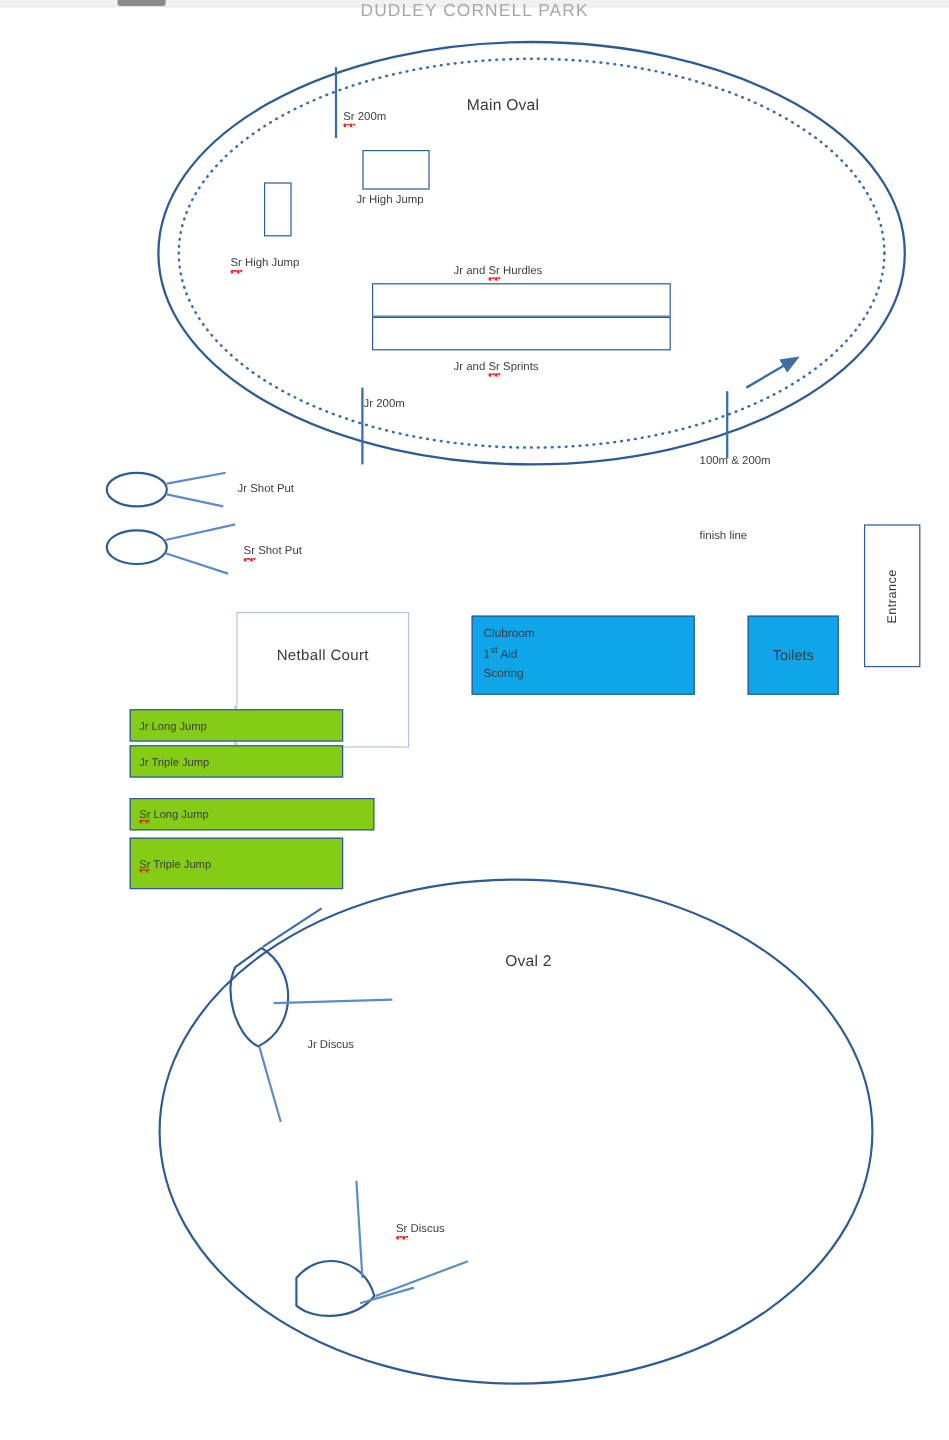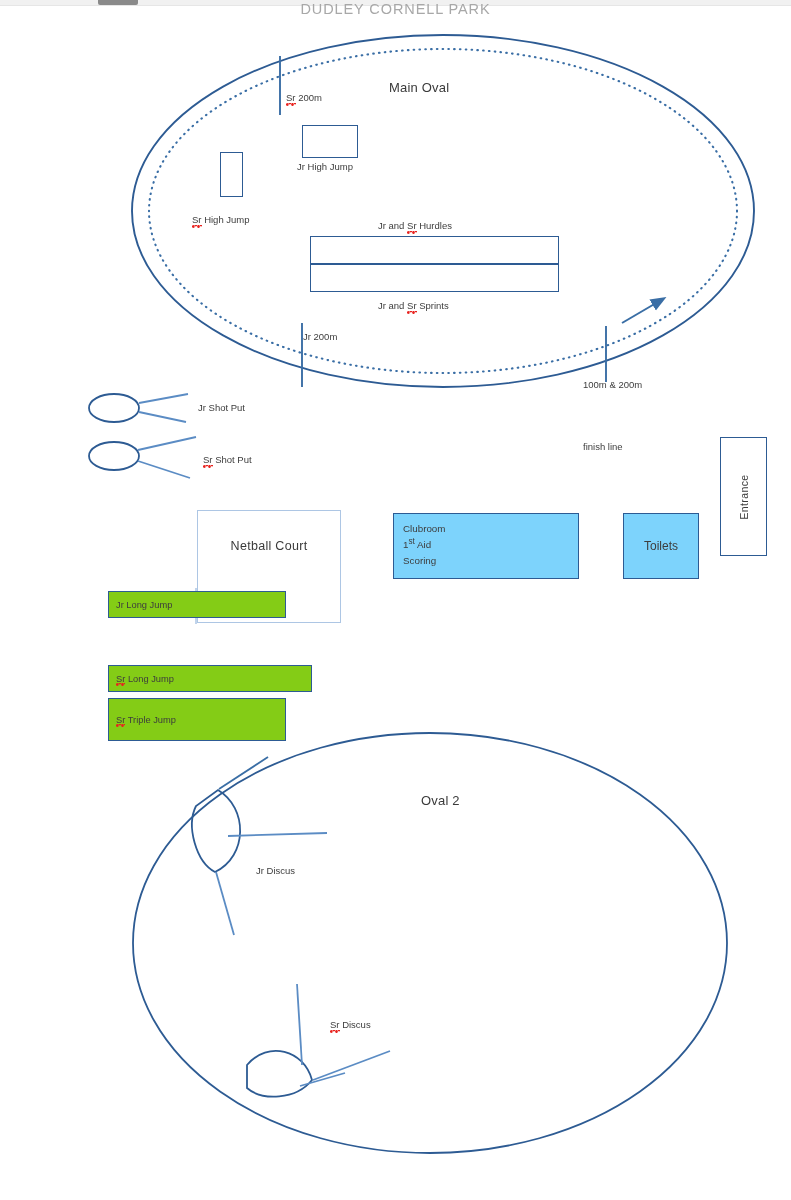--- a/index.html
+++ b/index.html
@@ -44,21 +44,21 @@
       radial-gradient(circle at 3.9px 0.2px, #e8221e 1.25px, transparent 1.4px);
     background-size:5.2px 3px;background-repeat:repeat-x;
   }
 
   
   .box{position:absolute;box-sizing:border-box;background:#fff;}
   .b-dark{border:1.6px solid #2d5b93;}
 
   .facility{
     position:absolute;box-sizing:border-box;border:1.6px solid #2d5b93;
-    background:#7dd3fc;font-size:10px;color:#3d3d3d;
+    background:#0ea5e9;font-size:10px;color:#3d3d3d;
   }
   .facility .ftxt{position:absolute;left:9px;top:7px;line-height:1.55;font-size:9.8px;}
   .facility.toilets{display:flex;align-items:center;justify-content:center;font-size:12px;}
 
   .entrance{
     position:absolute;box-sizing:border-box;border:1.6px solid #2d5b93;background:#fff;
     display:flex;align-items:center;justify-content:center;
   }
   .entrance span{
     transform:rotate(-90deg);white-space:nowrap;font-size:10.5px;color:#3d3d3d;
@@ -190,20 +190,23 @@
       <div>Scoring</div>
     </div>
   </div>
   <div class="facility toilets" style="left:579px;top:513px;width:76px;height:66px;margin-left:44px;">
     <span>Toilets</span>
   </div>
 
   <div class="jumpbar" style="left:108px;top:591px;width:178px;height:27px;">
     <div class="jtxt">Jr Long Jump</div>
   </div>
+  <div class="jumpbar" style="left:108px;top:621px;width:178px;height:27px;">
+    <div class="jtxt">Jr Triple Jump</div>
+  </div>
   <div class="jumpbar" style="left:108px;top:665px;width:204px;height:27px;">
     <div class="jtxt"><span class="sp">Sr</span><span> Long Jump</span></div>
   </div>
   <div class="jumpbar" style="left:108px;top:698px;width:178px;height:43px;padding-left:29px;">
     <div class="jtxt"><span class="sp">Sr</span><span> Triple Jump</span></div>
   </div>
 
   <div class="oval-label" style="left:421px;top:793px;">Oval 2</div>
 
   <div class="lbl" style="left:256px;top:865px;">Jr Discus</div>

